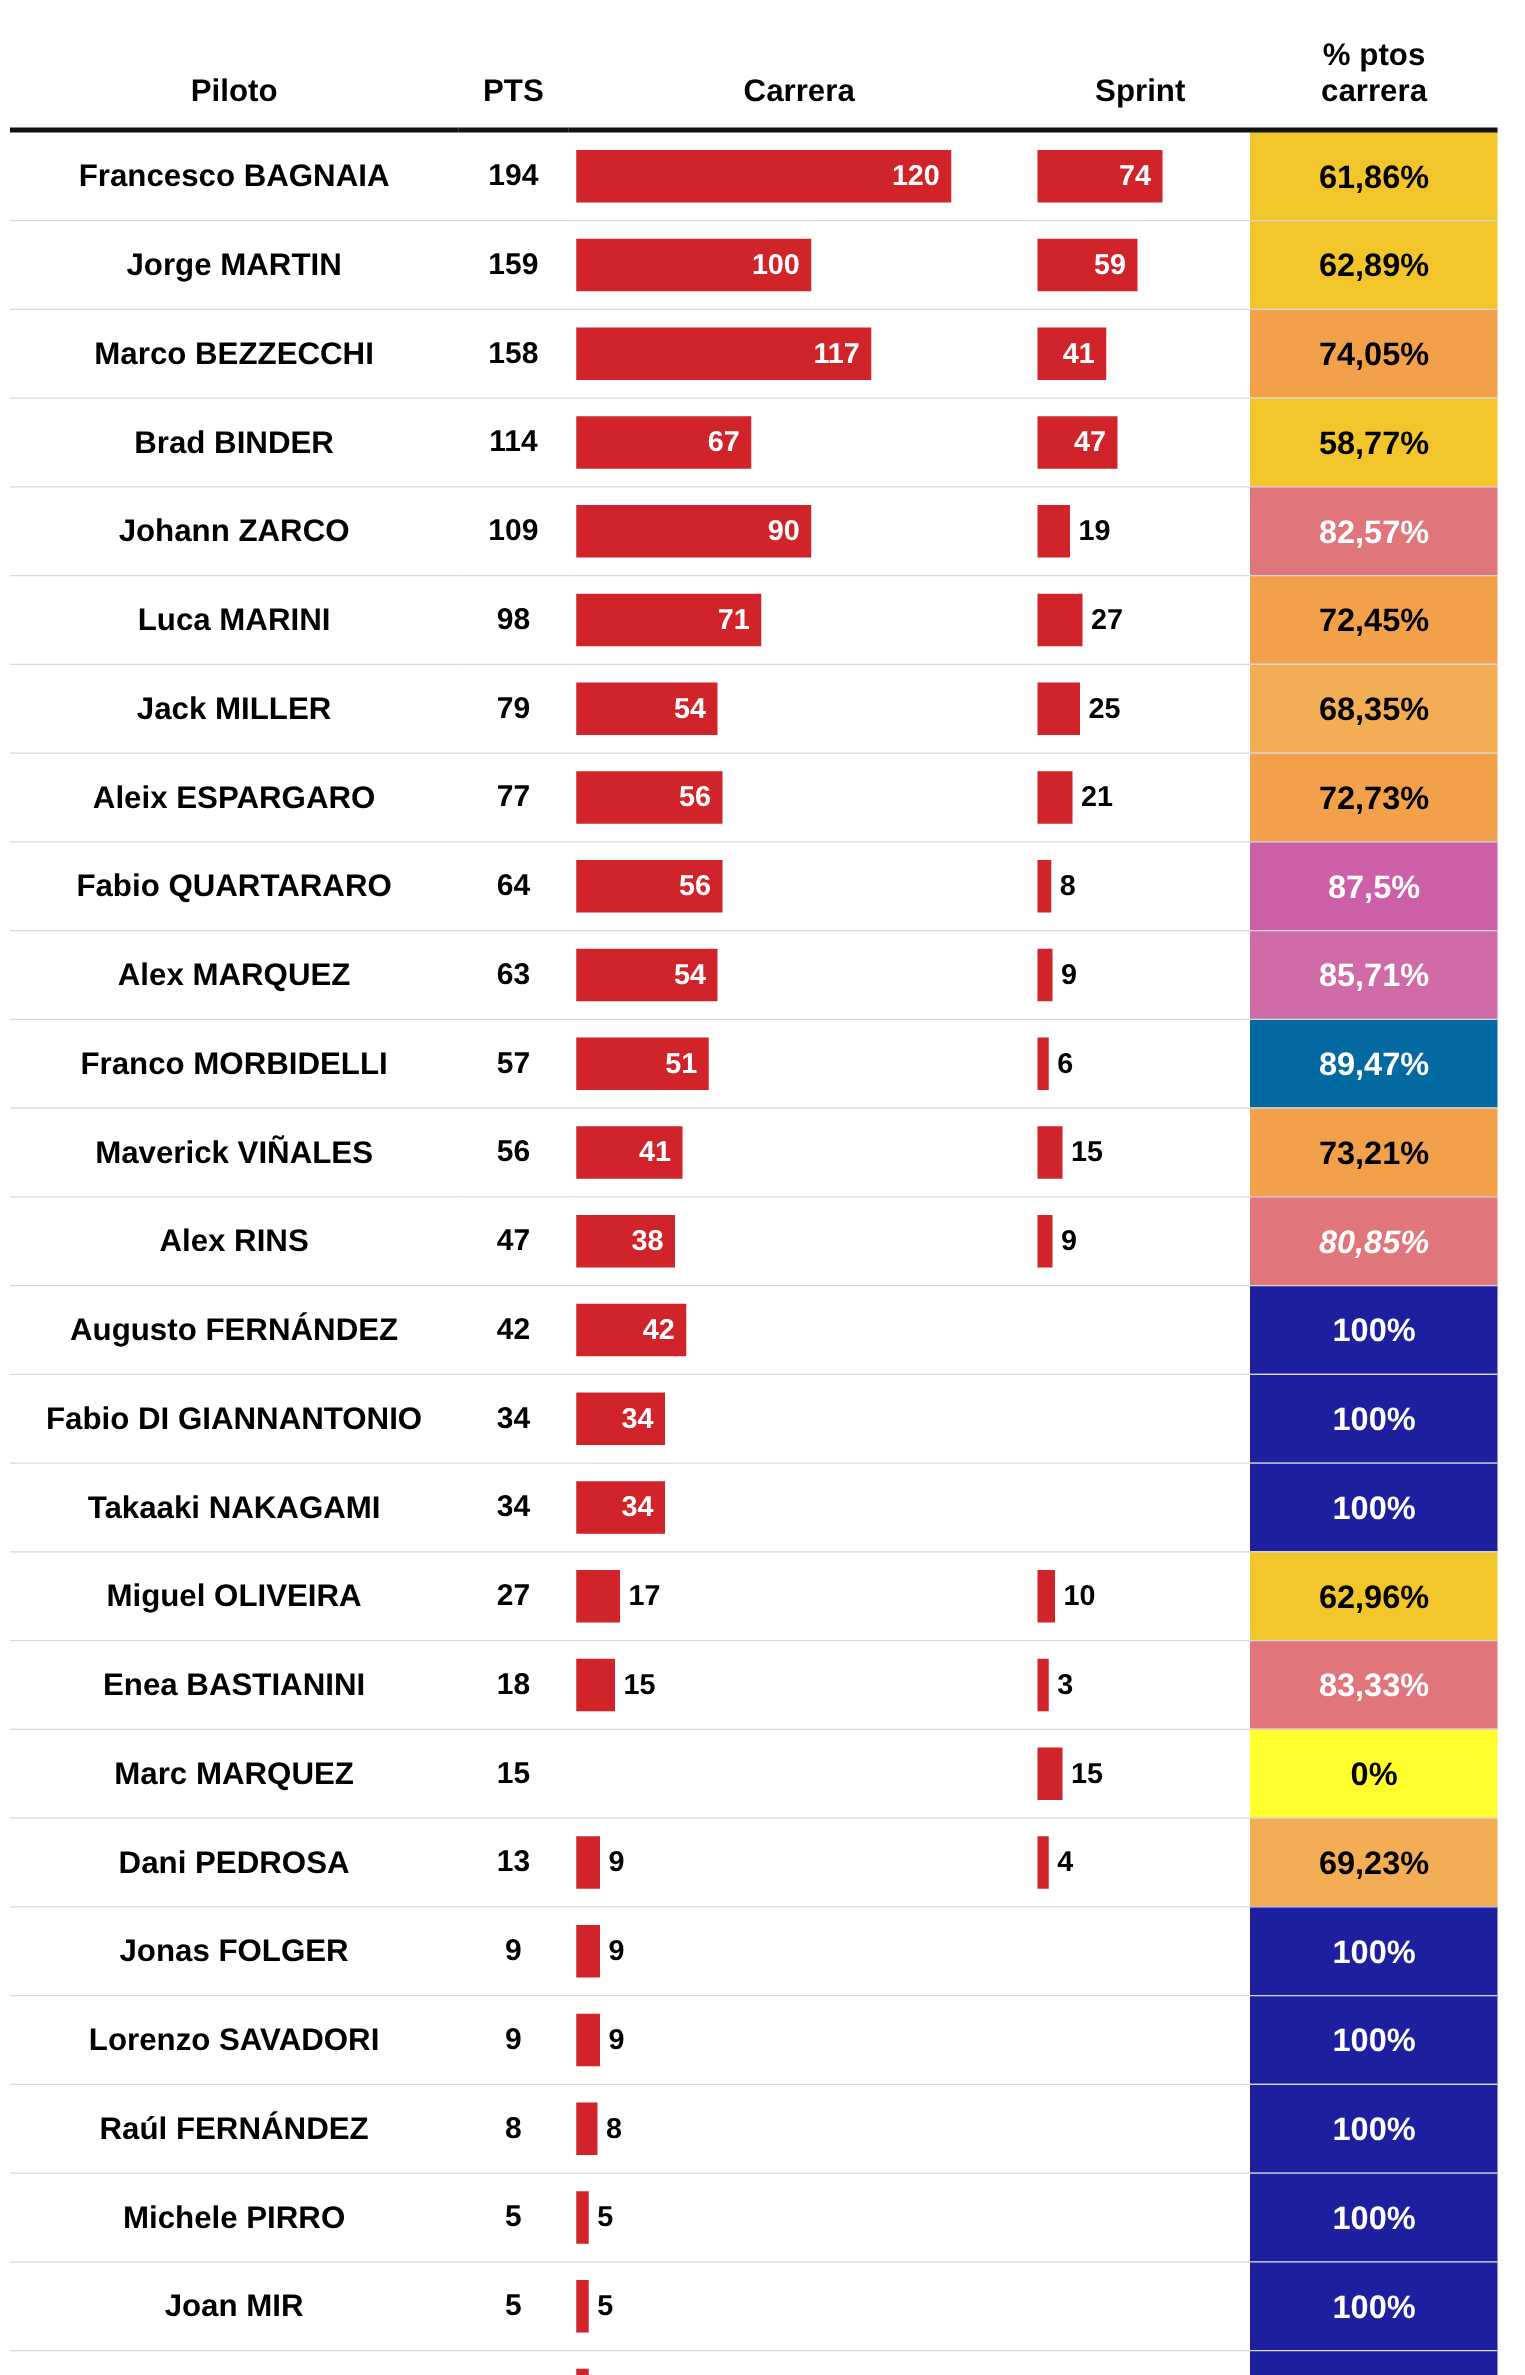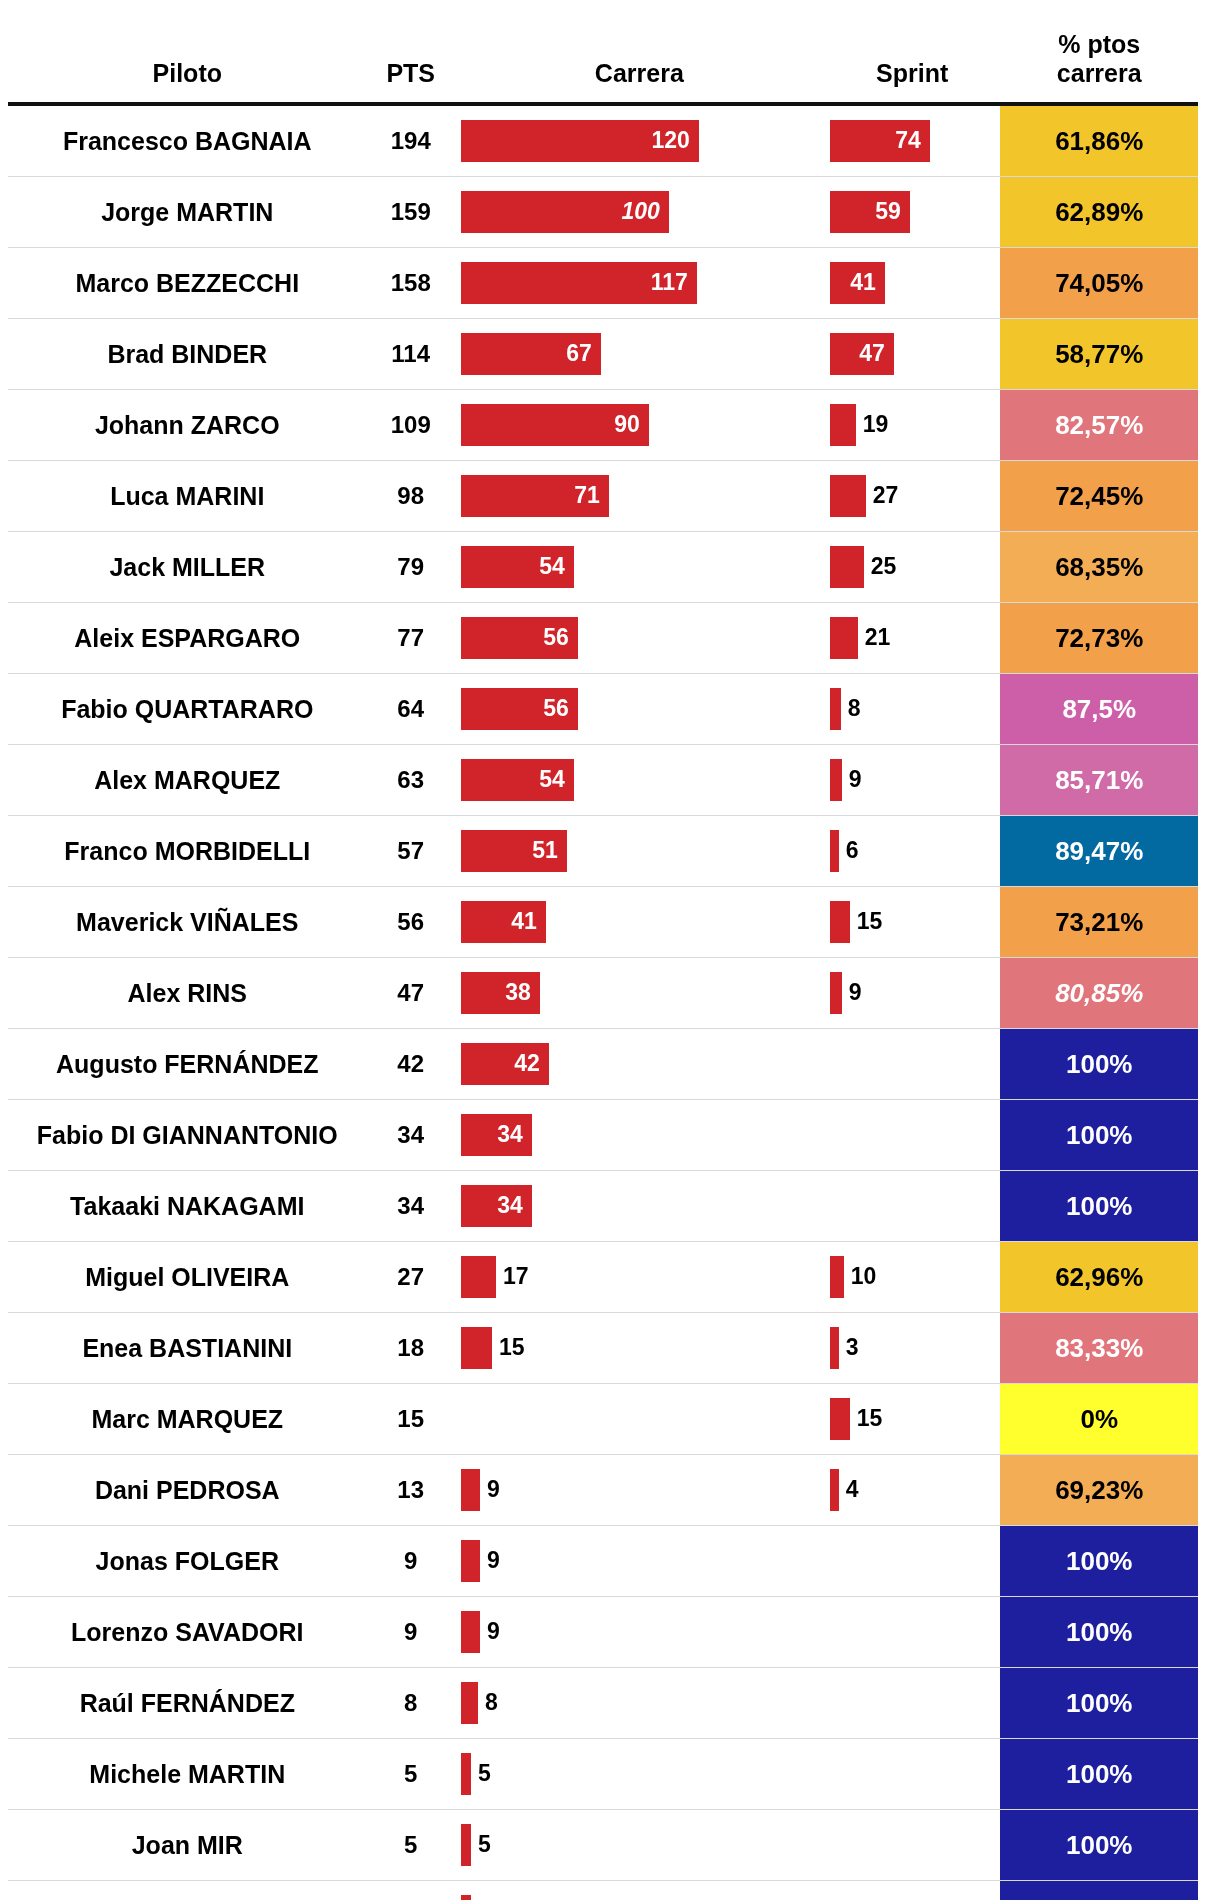--- a/index.html
+++ b/index.html
@@ -130,38 +130,38 @@
           <span>carrera</span>
         </th>
       </tr>
     </thead>
     <tbody id="tbody">
         <tr>
           <td class="name">Francesco BAGNAIA</td>
           <td class="pts">194</td>
           <td class="bar-cell">
             <div class="barwrap">
-              <div class="bar" style="width: 238px;">120</div>
+              <div class="bar" style="width: 300px;">120</div>
             </div>
           </td>
           <td class="bar-cell">
             <div class="barwrap">
               <div class="bar" style="width: 100px;">74</div>
             </div>
           </td>
           <td class="pct" style="background: rgb(242, 197, 43);">
             <span class="pct-inner">61,86%</span>
           </td>
         </tr>
         <tr>
           <td class="name">Jorge MARTIN</td>
           <td class="pts">159</td>
           <td class="bar-cell">
             <div class="barwrap">
-              <div class="bar" style="width: 208px; font-style: italic;">100</div>
+              <div class="bar" style="width: 188px;">100</div>
             </div>
           </td>
           <td class="bar-cell">
             <div class="barwrap">
               <div class="bar" style="width: 80px;">59</div>
             </div>
           </td>
           <td class="pct" style="background: rgb(242, 197, 43);">
             <span class="pct-inner">62,89%</span>
           </td>
@@ -536,21 +536,21 @@
           <td class="bar-cell">
             <div class="barwrap">
               <div class="bar empty" style="width: 0px;"></div>
             </div>
           </td>
           <td class="pct light" style="background: rgb(29, 31, 158);">
             <span class="pct-inner">100%</span>
           </td>
         </tr>
         <tr>
-          <td class="name">Michele MARTIN</td>
+          <td class="name">Michele PIRRO</td>
           <td class="pts">5</td>
           <td class="bar-cell">
             <div class="barwrap">
               <div class="bar empty" style="width: 10px;"></div>
               <span class="bar-out-label">5</span>
             </div>
           </td>
           <td class="bar-cell">
             <div class="barwrap">
               <div class="bar empty" style="width: 0px;"></div>

